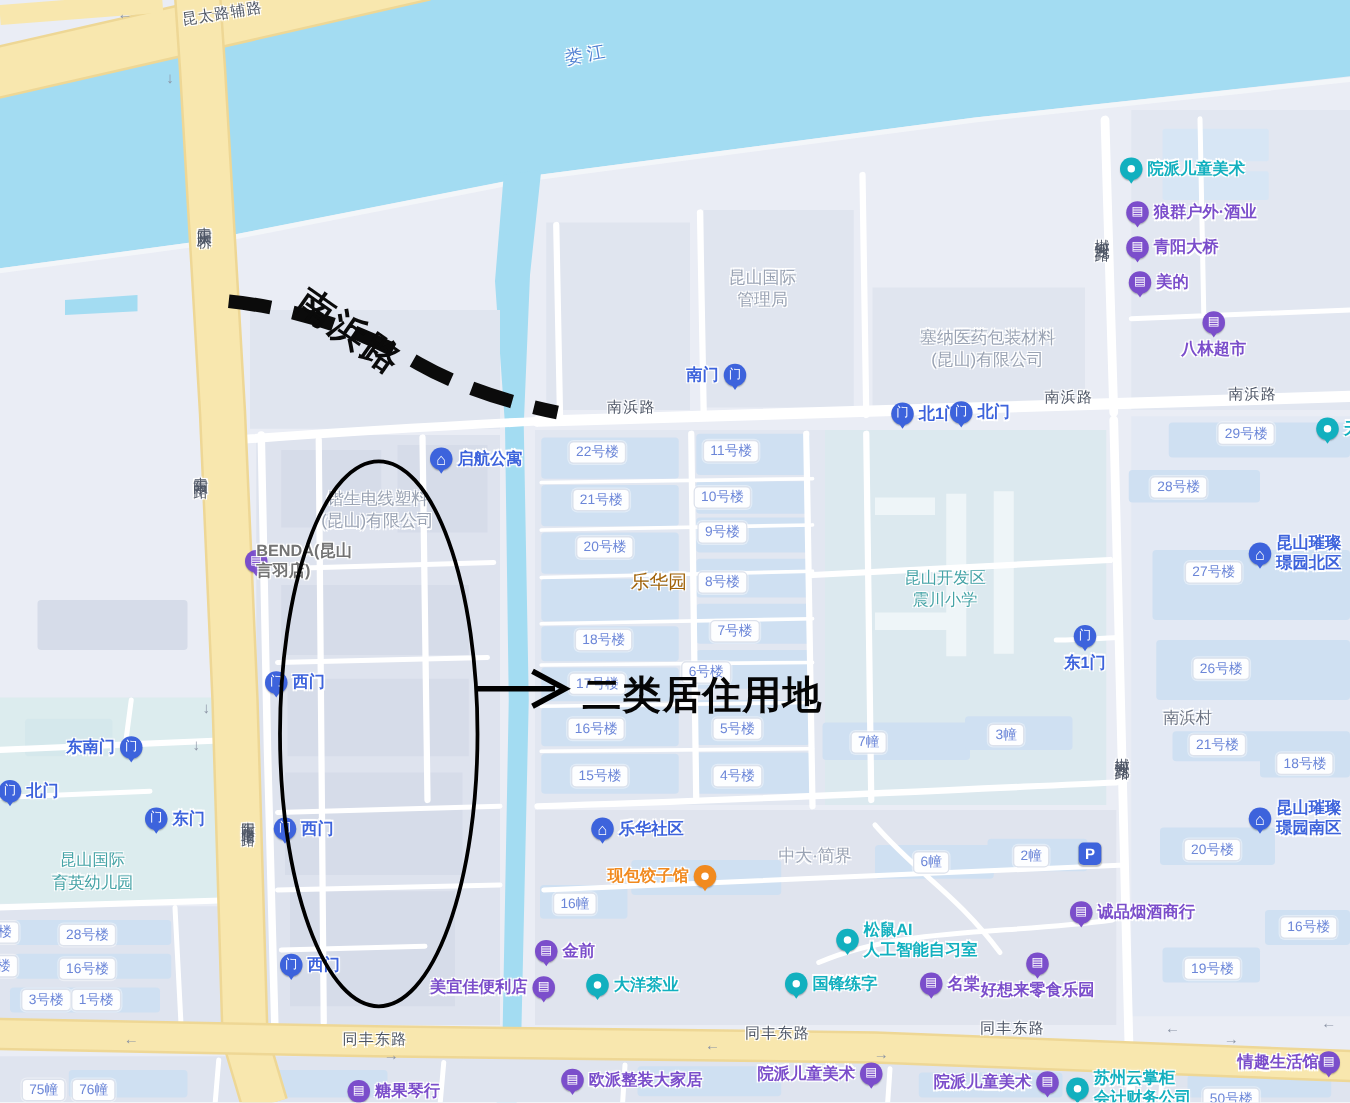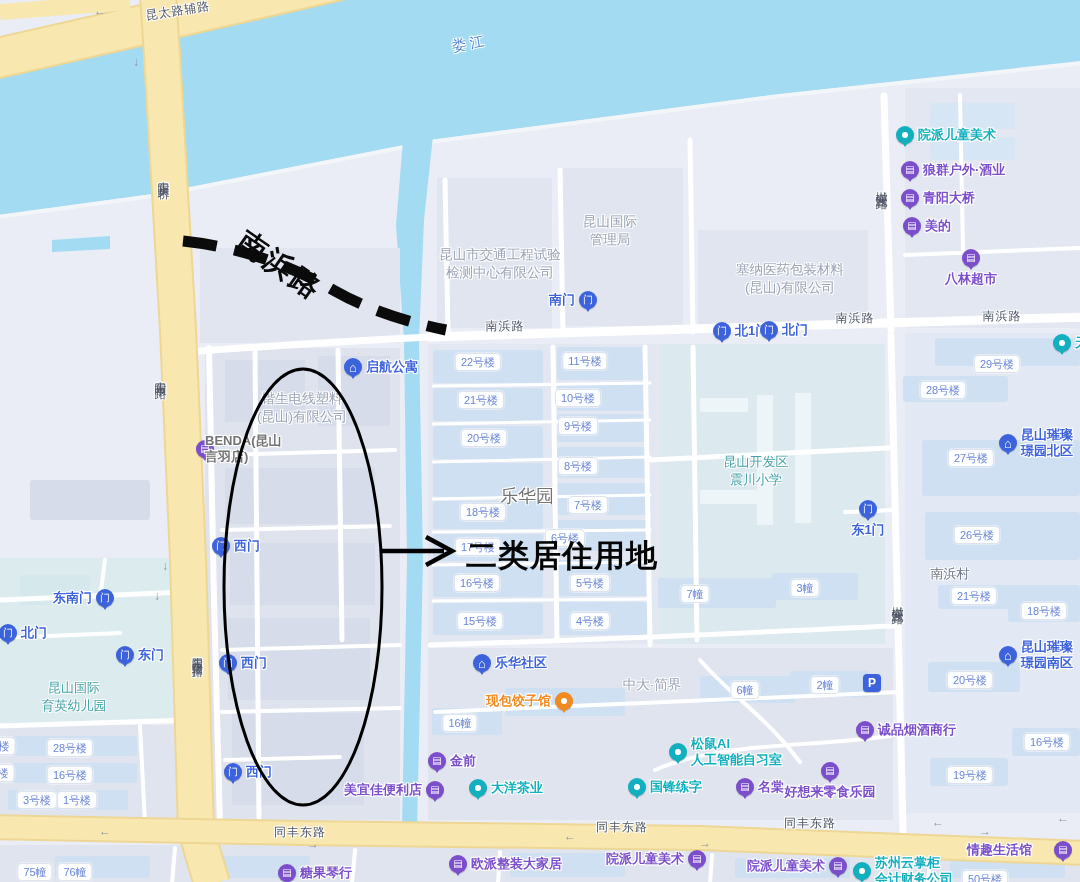--- a/index.html
+++ b/index.html
@@ -170,37 +170,33 @@
       <div class="road-label vert" style="left: 160px; top: 372px;">青阳中路</div>
       <div class="road-label vert" style="left: 197px; top: 648px; font-size: 11px;">青阳中路辅路</div>
       <div class="road-label" style="left: 505px; top: 326px;">南浜路</div>
       <div class="road-label" style="left: 855px; top: 318px;">南浜路</div>
       <div class="road-label" style="left: 1002px; top: 316px;">南浜路</div>
       <div class="road-label vert" style="left: 881px; top: 182px;">樾河北路</div>
       <div class="road-label vert" style="left: 897px; top: 597px;">樾河北路</div>
       <div class="road-label" style="left: 300px; top: 832px;">同丰东路</div>
       <div class="road-label" style="left: 622px; top: 827px;">同丰东路</div>
       <div class="road-label" style="left: 810px; top: 823px;">同丰东路</div>
-      <div class="area-label" style="left: 500px; top: 246px; color: rgb(154, 163, 179); font-size: 13.5px;">
-        <div>昆山市交通工程试验</div>
-        <div>检测中心有限公司</div>
-      </div>
       <div class="area-label" style="left: 610px; top: 213px; color: rgb(154, 163, 179); font-size: 13.5px;">
         <div>昆山国际</div>
         <div>管理局</div>
       </div>
       <div class="area-label" style="left: 790px; top: 261px; color: rgb(154, 163, 179); font-size: 13.5px;">
         <div>塞纳医药包装材料</div>
         <div>(昆山)有限公司</div>
       </div>
       <div class="area-label" style="left: 302px; top: 390px; color: rgb(154, 163, 179); font-size: 13.5px;">
         <div>锴生电线塑料</div>
         <div>(昆山)有限公司</div>
       </div>
-      <div class="area-label" style="left: 527px; top: 484px; color: #737373; font-size: 18px;">
+      <div class="area-label" style="left: 527px; top: 456px; color: #a16207; font-size: 15px;">
         <div>乐华园</div>
       </div>
       <div class="area-label" style="left: 652px; top: 676px; color: rgb(154, 163, 179); font-size: 13.5px;">
         <div>中大·简界</div>
       </div>
       <div class="area-label" style="left: 950px; top: 565px; color: rgb(110, 117, 132); font-size: 13px;">
         <div>南浜村</div>
       </div>
       <div class="area-label" style="left: 74px; top: 679px; color: rgb(69, 163, 166); font-size: 13px;">
         <div>昆山国际</div>
@@ -218,21 +214,21 @@
       <div class="pill" style="left: 484px; top: 438px;">20号楼</div>
       <div class="pill" style="left: 578px; top: 466px;">8号楼</div>
       <div class="pill" style="left: 588px; top: 505px;">7号楼</div>
       <div class="pill" style="left: 483px; top: 512px;">18号楼</div>
       <div class="pill" style="left: 478px; top: 547px; text-align: center;">17号楼</div>
       <div class="pill" style="left: 565px; top: 538px;">6号楼</div>
       <div class="pill" style="left: 477px; top: 583px;">16号楼</div>
       <div class="pill" style="left: 590px; top: 583px;">5号楼</div>
       <div class="pill" style="left: 480px; top: 621px;">15号楼</div>
       <div class="pill" style="left: 590px; top: 621px;">4号楼</div>
-      <div class="pill" style="left: 997px; top: 364px;">29号楼</div>
+      <div class="pill" style="left: 997px; top: 347px;">29号楼</div>
       <div class="pill" style="left: 943px; top: 390px;">28号楼</div>
       <div class="pill" style="left: 971px; top: 458px;">27号楼</div>
       <div class="pill" style="left: 977px; top: 535px;">26号楼</div>
       <div class="pill" style="left: 974px; top: 596px;">21号楼</div>
       <div class="pill" style="left: 1044px; top: 611px;">18号楼</div>
       <div class="pill" style="left: 970px; top: 680px;">20号楼</div>
       <div class="pill" style="left: 1047px; top: 742px;">16号楼</div>
       <div class="pill" style="left: 970px; top: 775px;">19号楼</div>
       <div class="pill" style="left: 985px; top: 879px;">50号楼</div>
       <div class="pill" style="left: 695px; top: 594px;">7幢</div>
@@ -535,21 +531,21 @@
         </div>
         <div class="poi-label" style="color: rgb(123, 78, 203); right: 13px; top: 50%; transform: translateY(-50%); text-align: right;">
           <div>院派儿童美术</div>
         </div>
       </div>
       <div class="poi" style="left: 1063px; top: 850px;">
         <div class="pin" style="background: rgb(123, 78, 203); color: rgb(123, 78, 203);">
           <span style="color: rgb(255, 255, 255);">▤</span>
           <span class="tail"></span>
         </div>
-        <div class="poi-label" style="color: rgb(123, 78, 203); right: 31px; top: 50%; transform: translateY(-50%); text-align: right;">
+        <div class="poi-label" style="color: rgb(123, 78, 203); right: 8px; top: 50%; transform: translateY(-50%); text-align: right;">
           <div>情趣生活馆</div>
         </div>
       </div>
       <div class="poi" style="left: 287px; top: 873px;">
         <div class="pin" style="background: rgb(123, 78, 203); color: rgb(123, 78, 203);">
           <span style="color: rgb(255, 255, 255);">▤</span>
           <span class="tail"></span>
         </div>
         <div class="poi-label" style="color: rgb(123, 78, 203); left: 13px; top: 50%; transform: translateY(-50%);">
           <div>糖果琴行</div>

